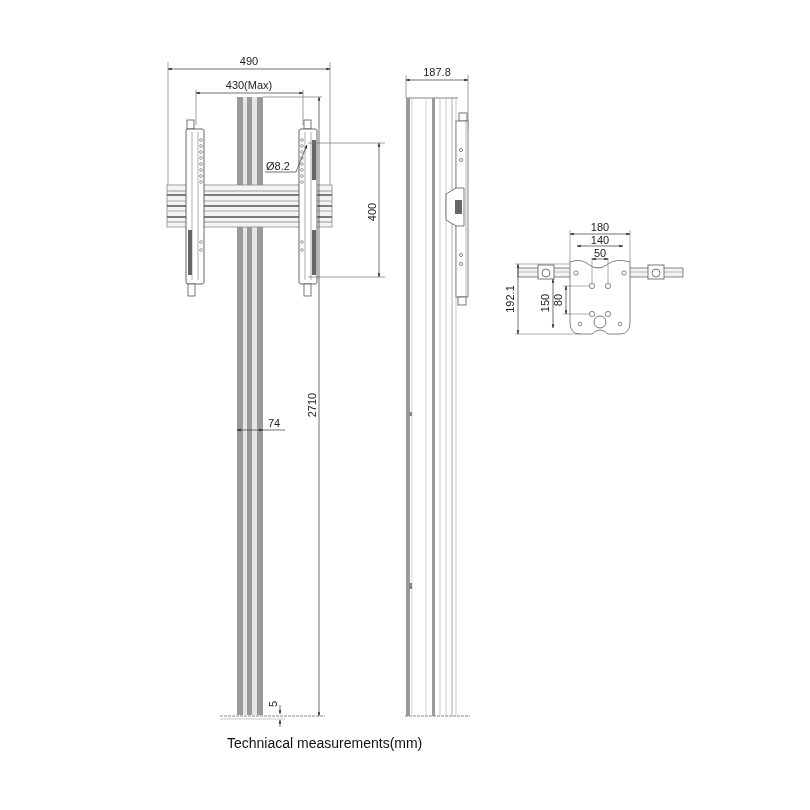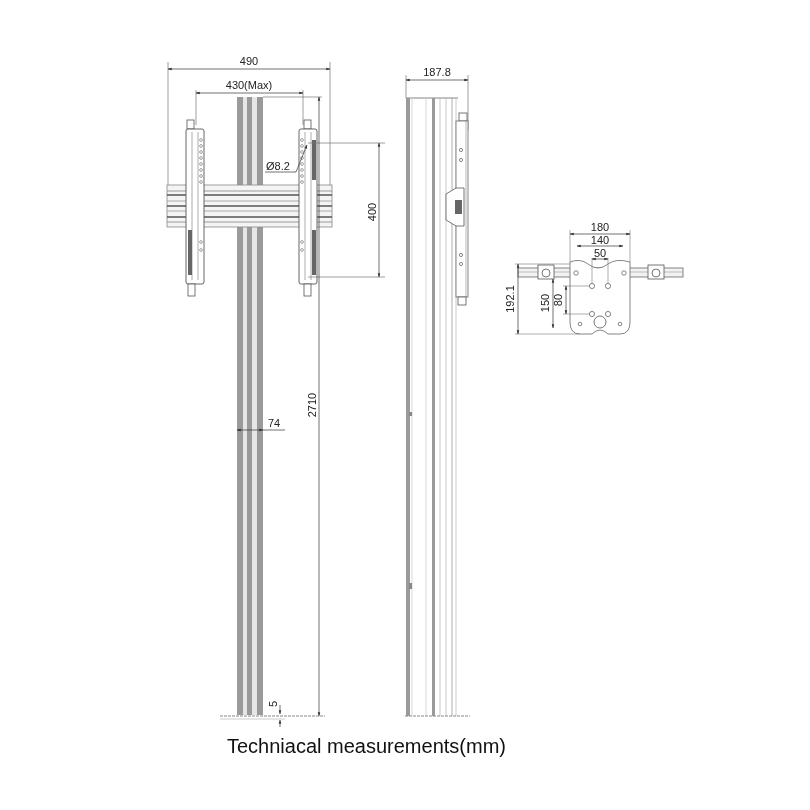--- a/index.html
+++ b/index.html
@@ -1,19 +1,19 @@
 <!DOCTYPE html>
 <html><head>
 <meta charset="utf-8">
 <style>
   html, body { margin: 0; padding: 0; background: #ffffff; }
   body { width: 810px; height: 810px; position: relative; overflow: hidden; font-family: "Liberation Sans", sans-serif; }
   #drawing { position: absolute; left: 0; top: 0; }
   .dim { font-family: "Liberation Sans", sans-serif; font-size: 11px; fill: #222; }
-  .caption { position: absolute; left: 227px; top: 735px; font-size: 20px; color: #111; font-family: "Liberation Sans", sans-serif; }
+  .caption { position: absolute; left: 227px; top: 735px; font-size: 14px; color: #111; font-family: "Liberation Sans", sans-serif; }
 </style>
 </head>
 <body>
 
 <svg id="drawing" width="810" height="810" viewBox="0 0 810 810" xmlns="http://www.w3.org/2000/svg">
   <defs>
     <marker id="arr" viewBox="0 0 10 10" refX="9" refY="5" markerWidth="6" markerHeight="6" orient="auto-start-reverse">
       <path d="M0,2 L10,5 L0,8 z" fill="#333"></path>
     </marker>
   </defs>

